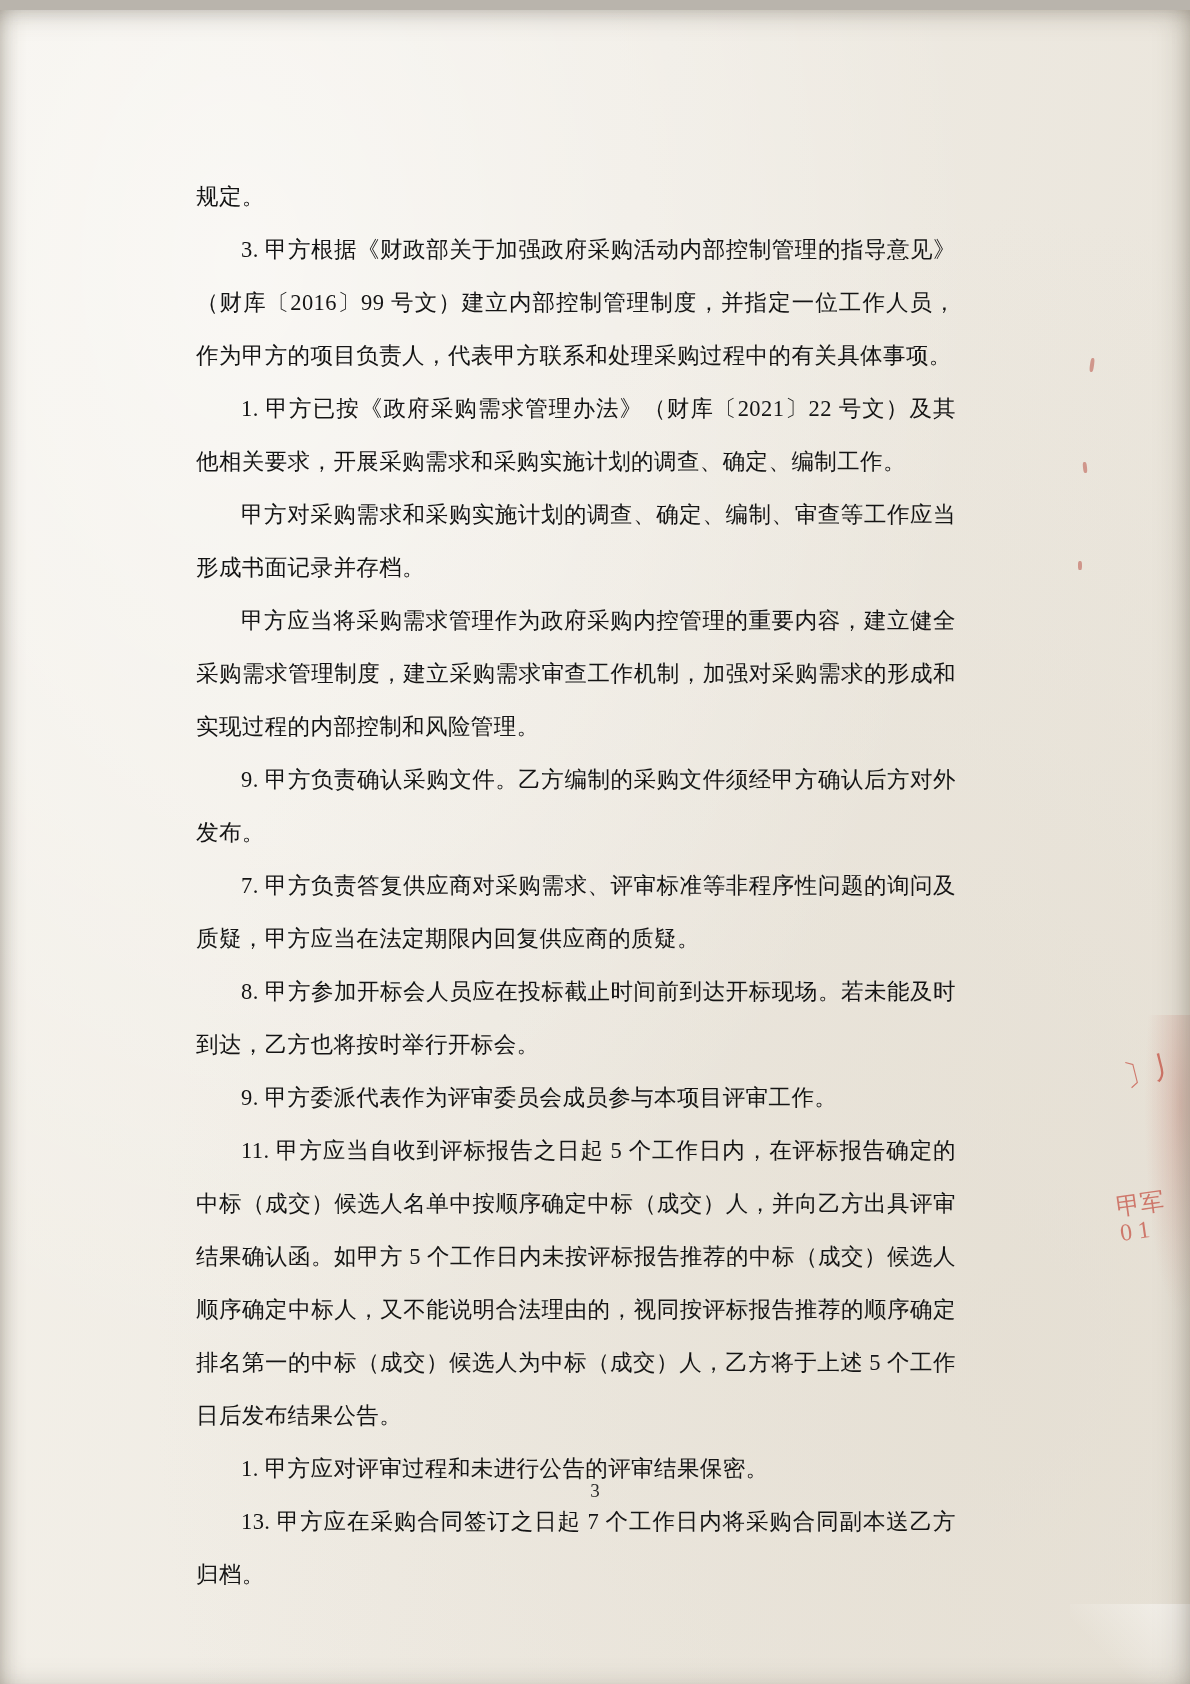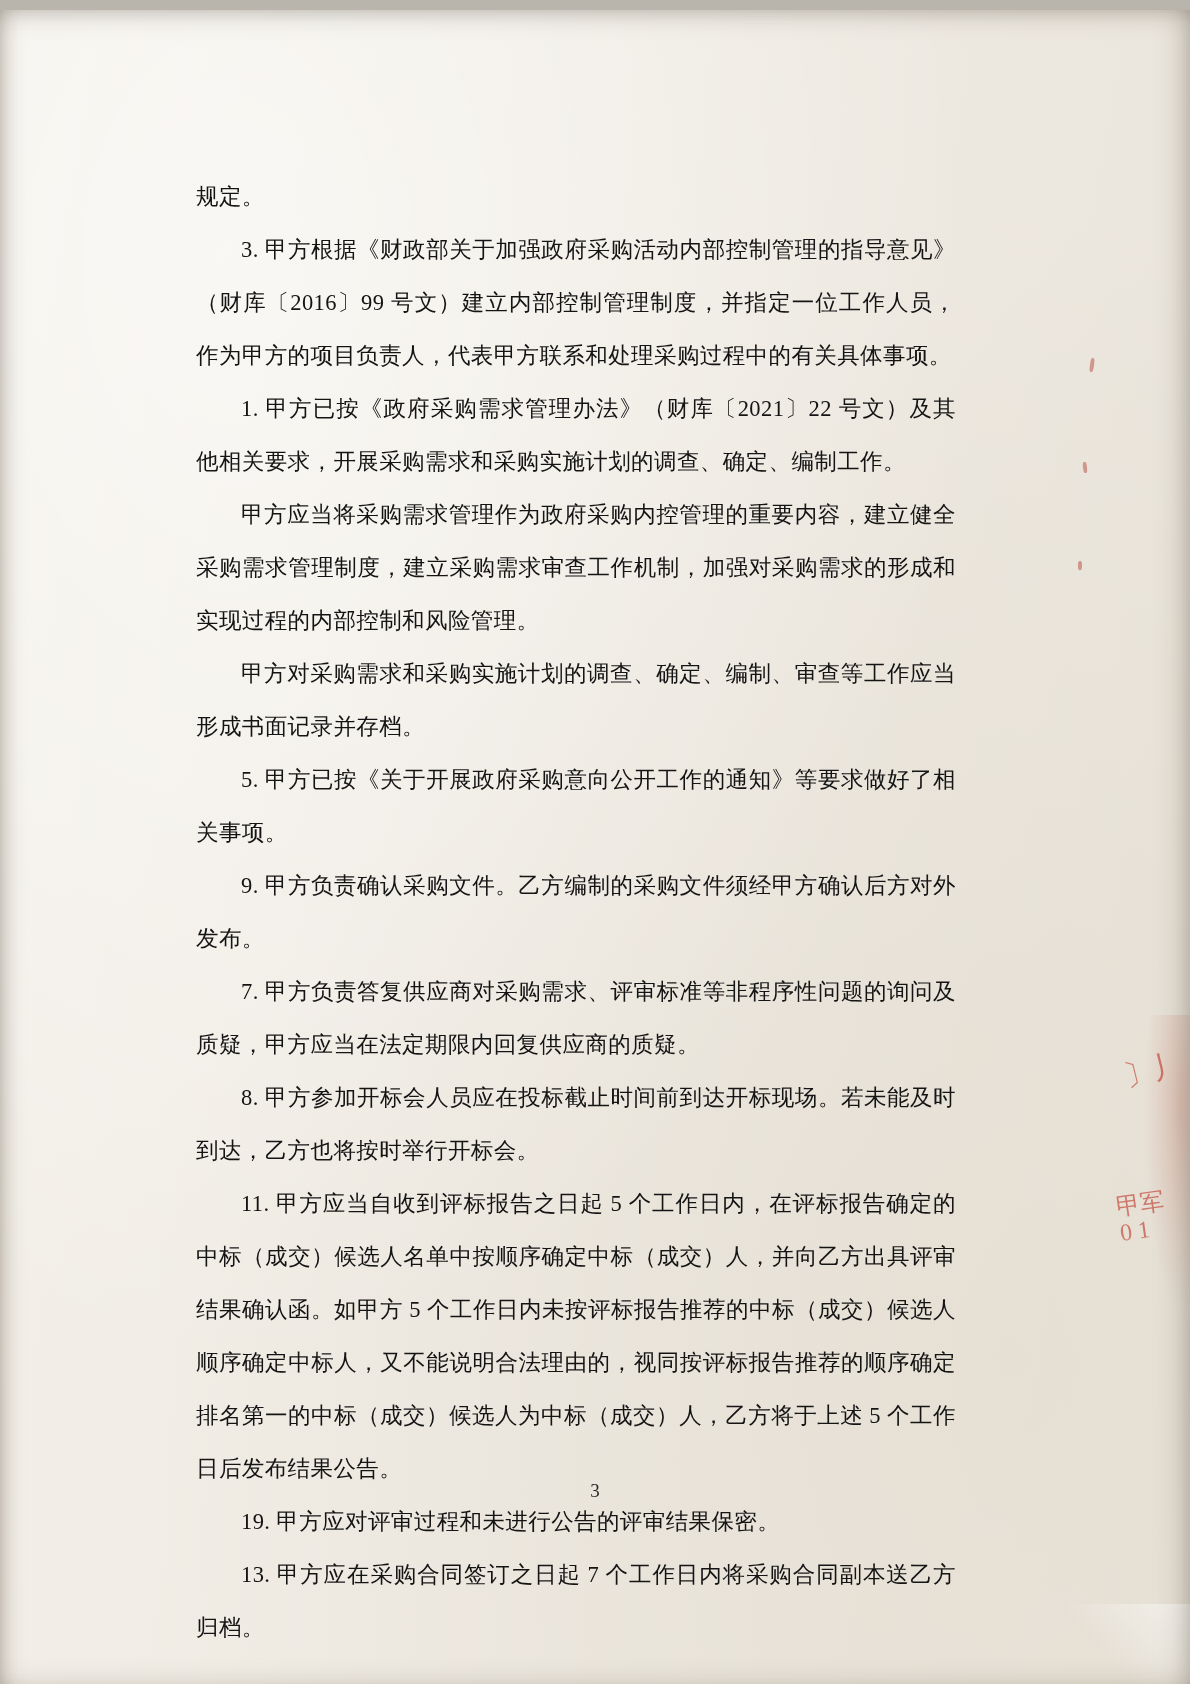--- a/index.html
+++ b/index.html
@@ -121,28 +121,28 @@
 </head>
 <body>
 
 <div class="page">
   <div class="paper-tint"></div>
 
   <div class="content">
     <p class="para">规定。</p>
     <p class="para indent">3. 甲方根据《财政部关于加强政府采购活动内部控制管理的指导意见》（财库〔2016〕99 号文）建立内部控制管理制度，并指定一位工作人员，作为甲方的项目负责人，代表甲方联系和处理采购过程中的有关具体事项。</p>
     <p class="para indent">1. 甲方已按《政府采购需求管理办法》（财库〔2021〕22 号文）及其他相关要求，开展采购需求和采购实施计划的调查、确定、编制工作。</p>
+    <p class="para indent">甲方对采购需求和采购实施计划的调查、确定、编制、审查等工作应当形成书面记录并存档。</p>
     <p class="para indent">甲方应当将采购需求管理作为政府采购内控管理的重要内容，建立健全采购需求管理制度，建立采购需求审查工作机制，加强对采购需求的形成和实现过程的内部控制和风险管理。</p>
-    <p class="para indent">甲方对采购需求和采购实施计划的调查、确定、编制、审查等工作应当形成书面记录并存档。</p>
-    <p class="para indent">5. 甲方已按《关于开展政府采购意向公开工作的通知》等要求做好了相关事项。</p>
     <p class="para indent">9. 甲方负责确认采购文件。乙方编制的采购文件须经甲方确认后方对外发布。</p>
     <p class="para indent">7. 甲方负责答复供应商对采购需求、评审标准等非程序性问题的询问及质疑，甲方应当在法定期限内回复供应商的质疑。</p>
     <p class="para indent">8. 甲方参加开标会人员应在投标截止时间前到达开标现场。若未能及时到达，乙方也将按时举行开标会。</p>
+    <p class="para indent">9. 甲方委派代表作为评审委员会成员参与本项目评审工作。</p>
     <p class="para indent">11. 甲方应当自收到评标报告之日起 5 个工作日内，在评标报告确定的中标（成交）候选人名单中按顺序确定中标（成交）人，并向乙方出具评审结果确认函。如甲方 5 个工作日内未按评标报告推荐的中标（成交）候选人顺序确定中标人，又不能说明合法理由的，视同按评标报告推荐的顺序确定排名第一的中标（成交）候选人为中标（成交）人，乙方将于上述 5 个工作日后发布结果公告。</p>
-    <p class="para indent">19. 甲方应对评审过程和未进行公告的评审结果保密。</p>
+    <p class="para indent">1. 甲方应对评审过程和未进行公告的评审结果保密。</p>
     <p class="para indent">13. 甲方应在采购合同签订之日起 7 个工作日内将采购合同副本送乙方归档。</p>
 
   </div>
 
   <div class="page-number">3</div>
 
   <div class="smudge"></div>
   <div class="stamp stamp-1">〕丿</div>
   <div class="stamp stamp-2">甲军
 0 1</div>

